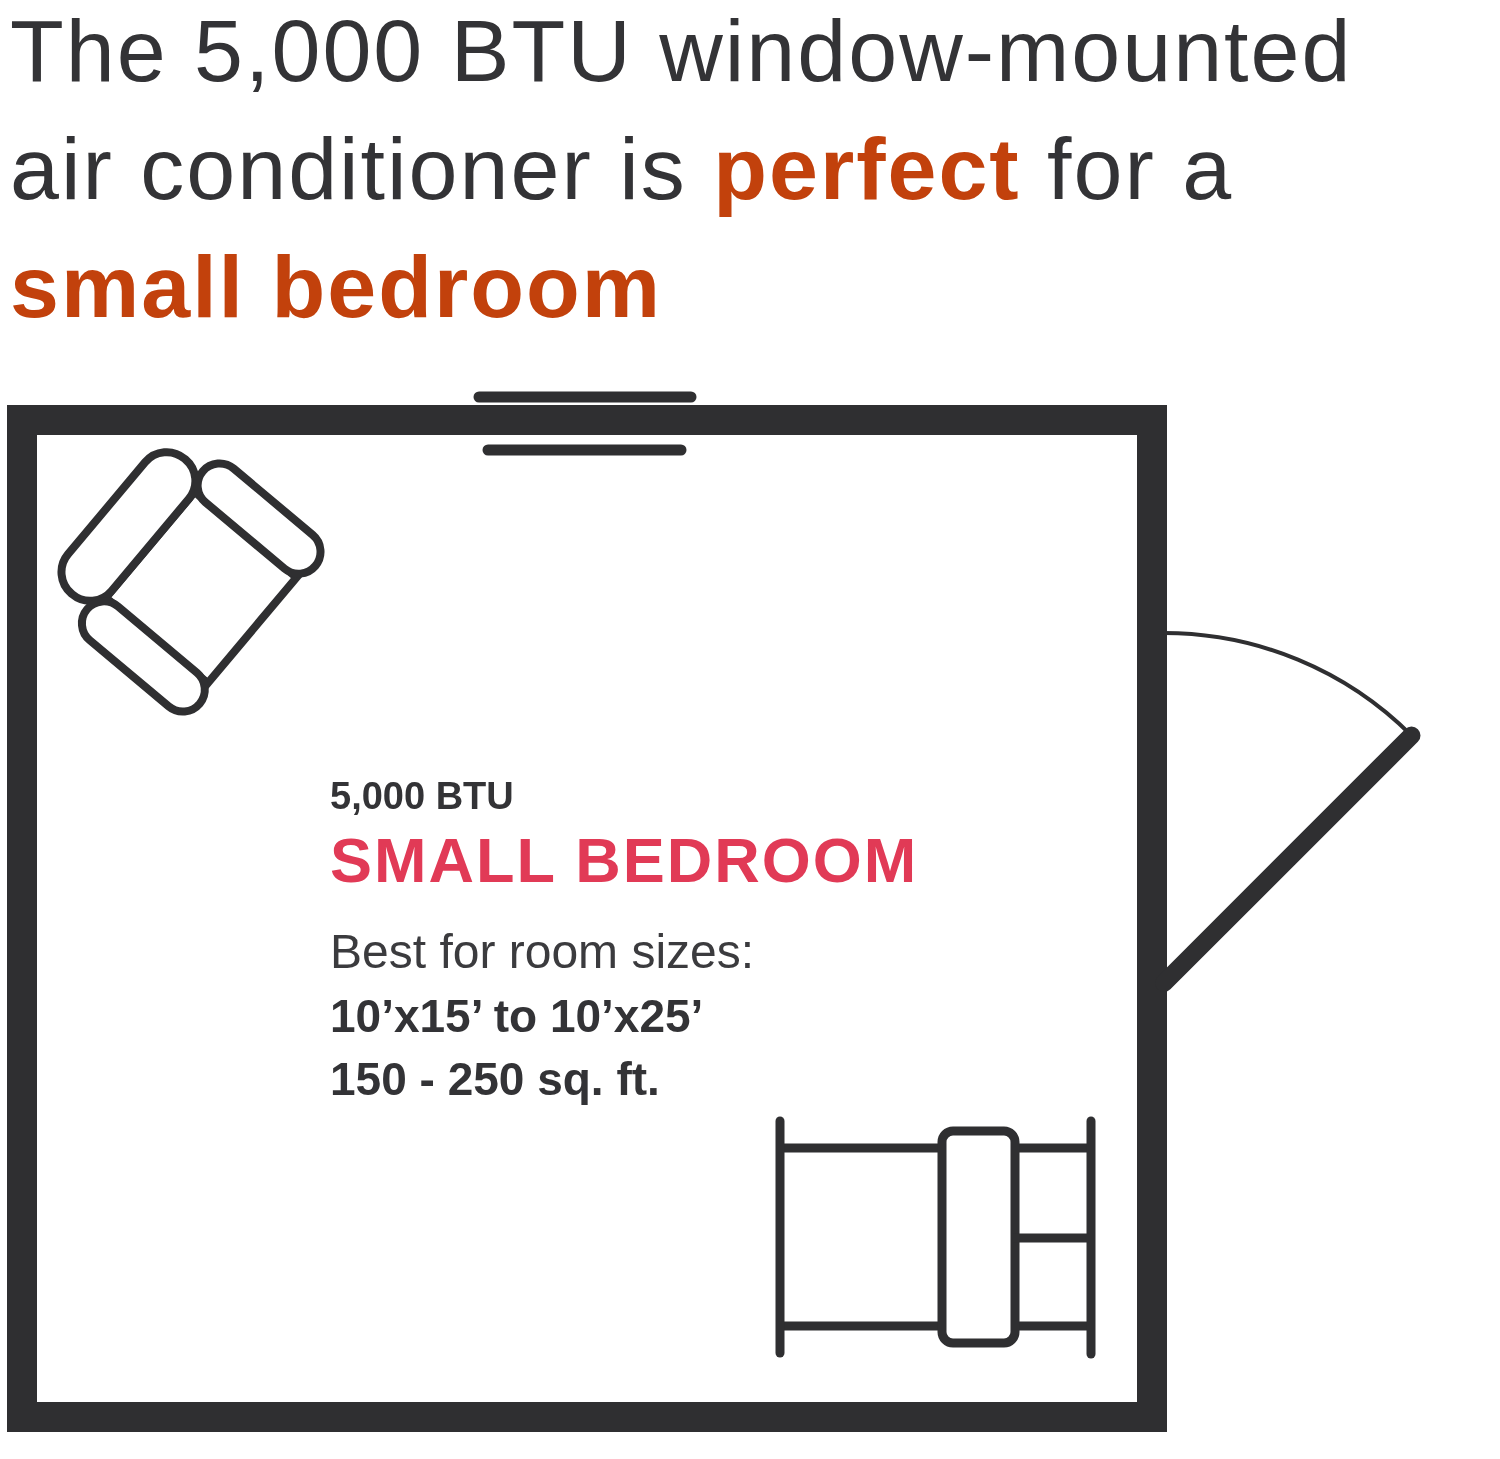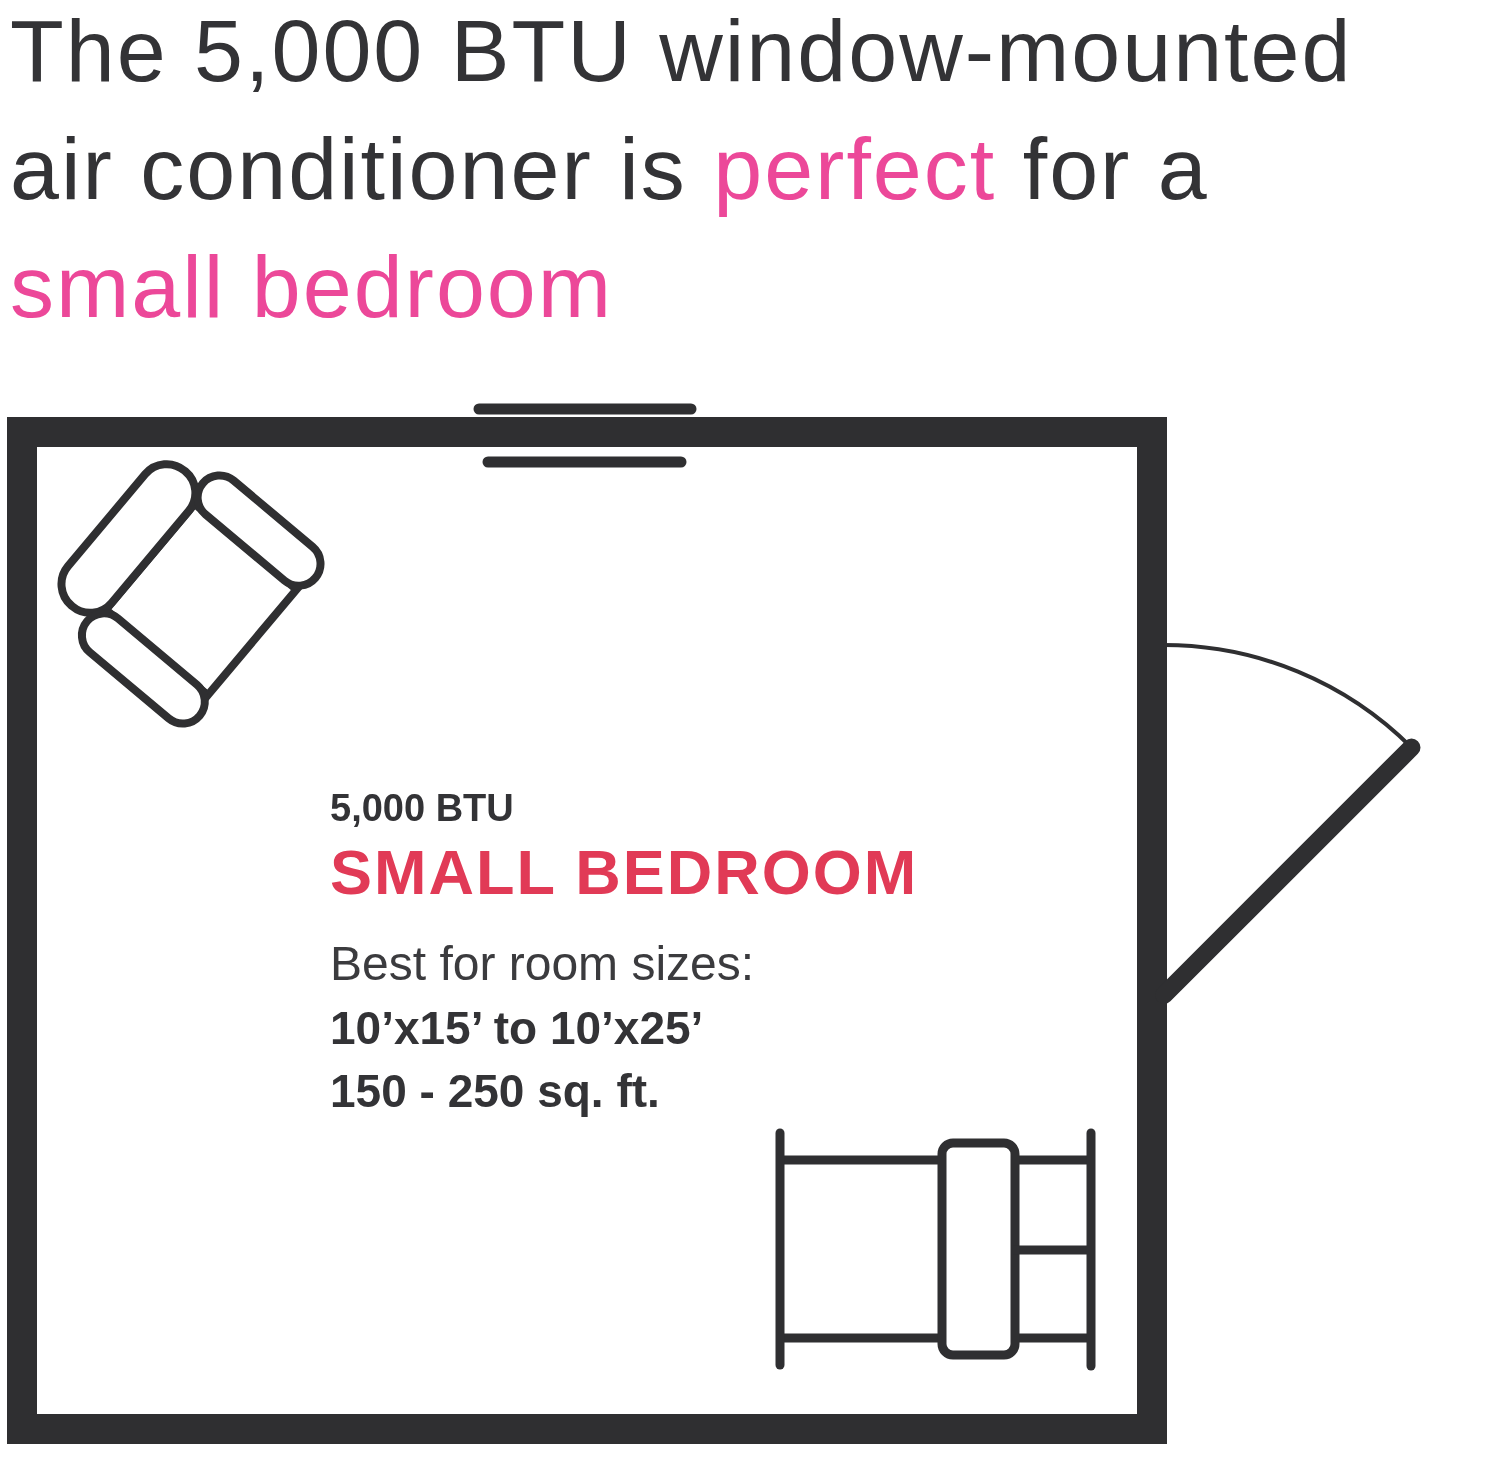--- a/index.html
+++ b/index.html
@@ -20,27 +20,27 @@
     left: 10px;
     top: -8px;
     width: 1485px;
     font-size: 88px;
     line-height: 118px;
     font-weight: 300;
     letter-spacing: 2px;
     color: #333336;
   }
   .headline .hl {
-    font-weight: 400;
-    color: #ec4899;
+    font-weight: 700;
+    color: #c2410c;
   }
   .plan-wrap {
     position: absolute;
     left: 0;
-    top: 388px;
+    top: 376px;
     width: 1500px;
     height: 1059px;
   }
   svg { display: block; }
   .plan-title-btu {
     font-family: "Liberation Sans", sans-serif;
     font-size: 38px;
     font-weight: 700;
     fill: #333336;
   }

